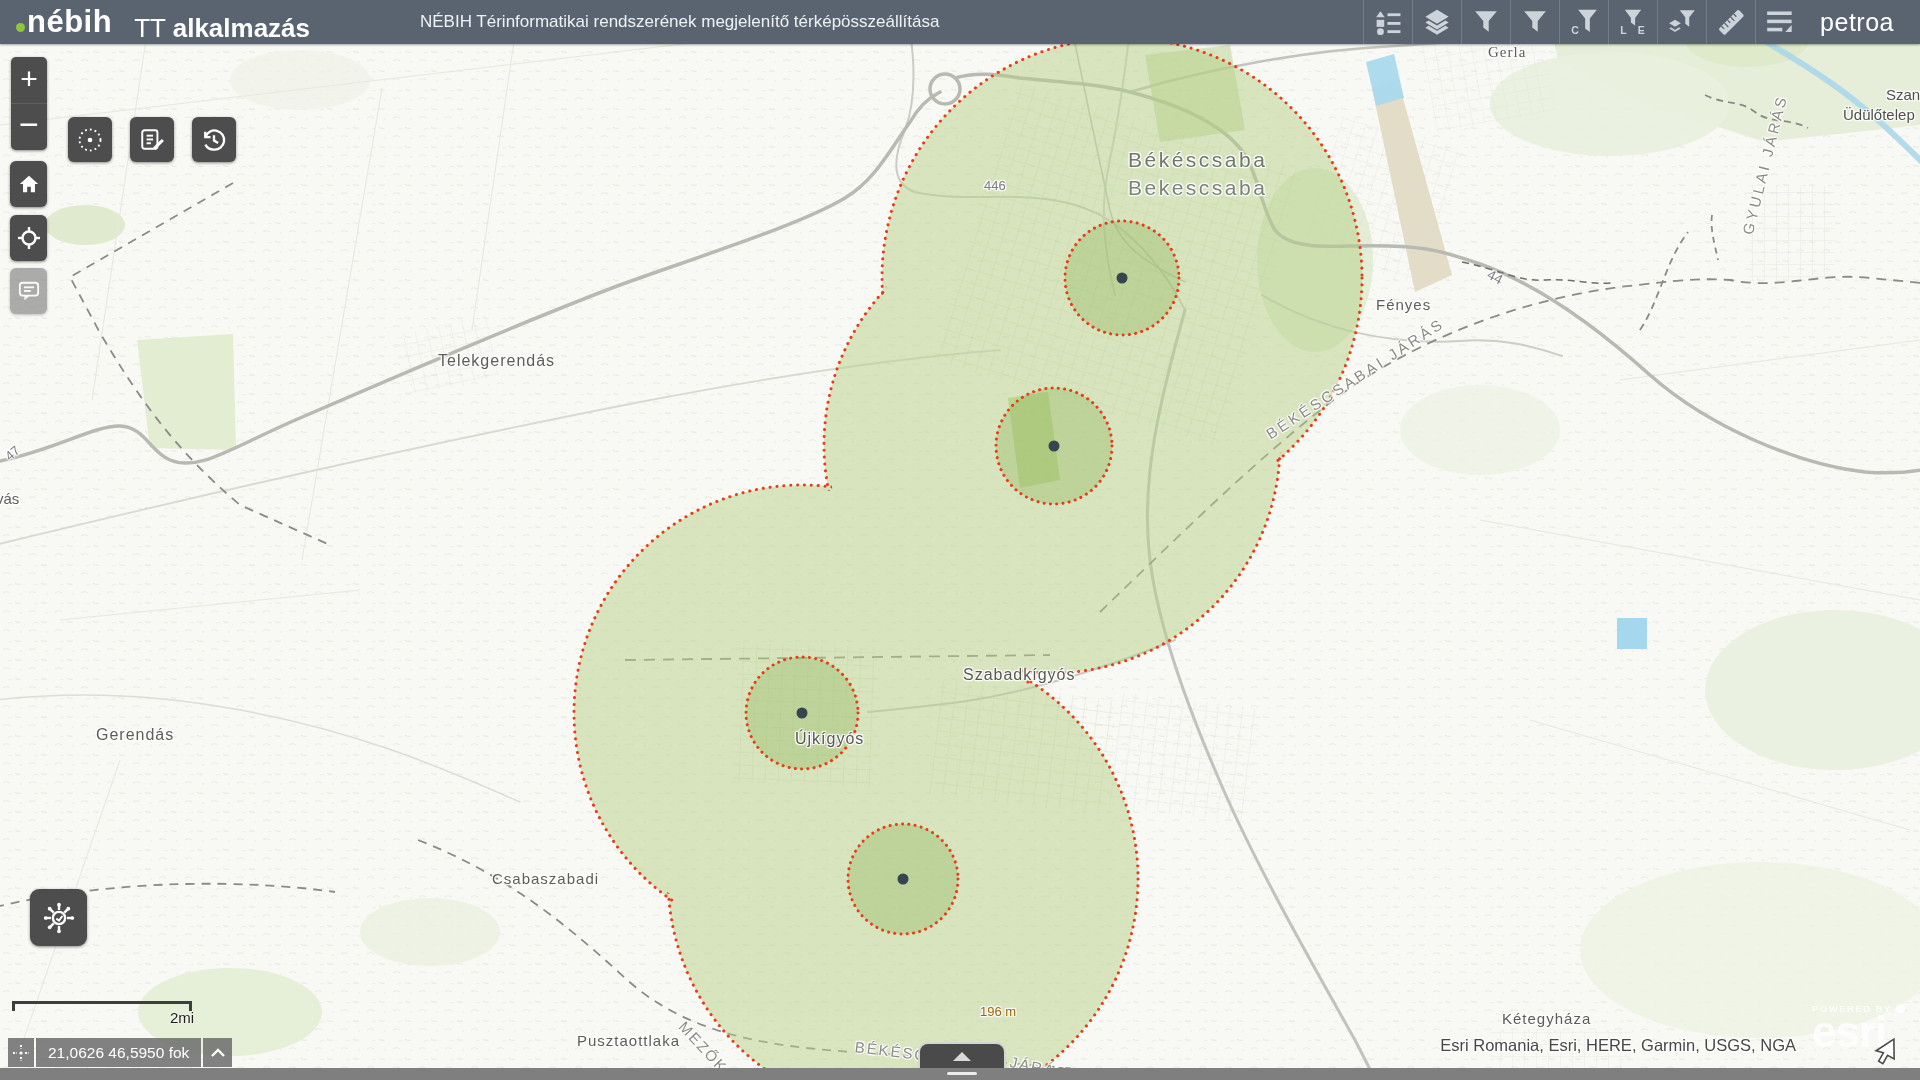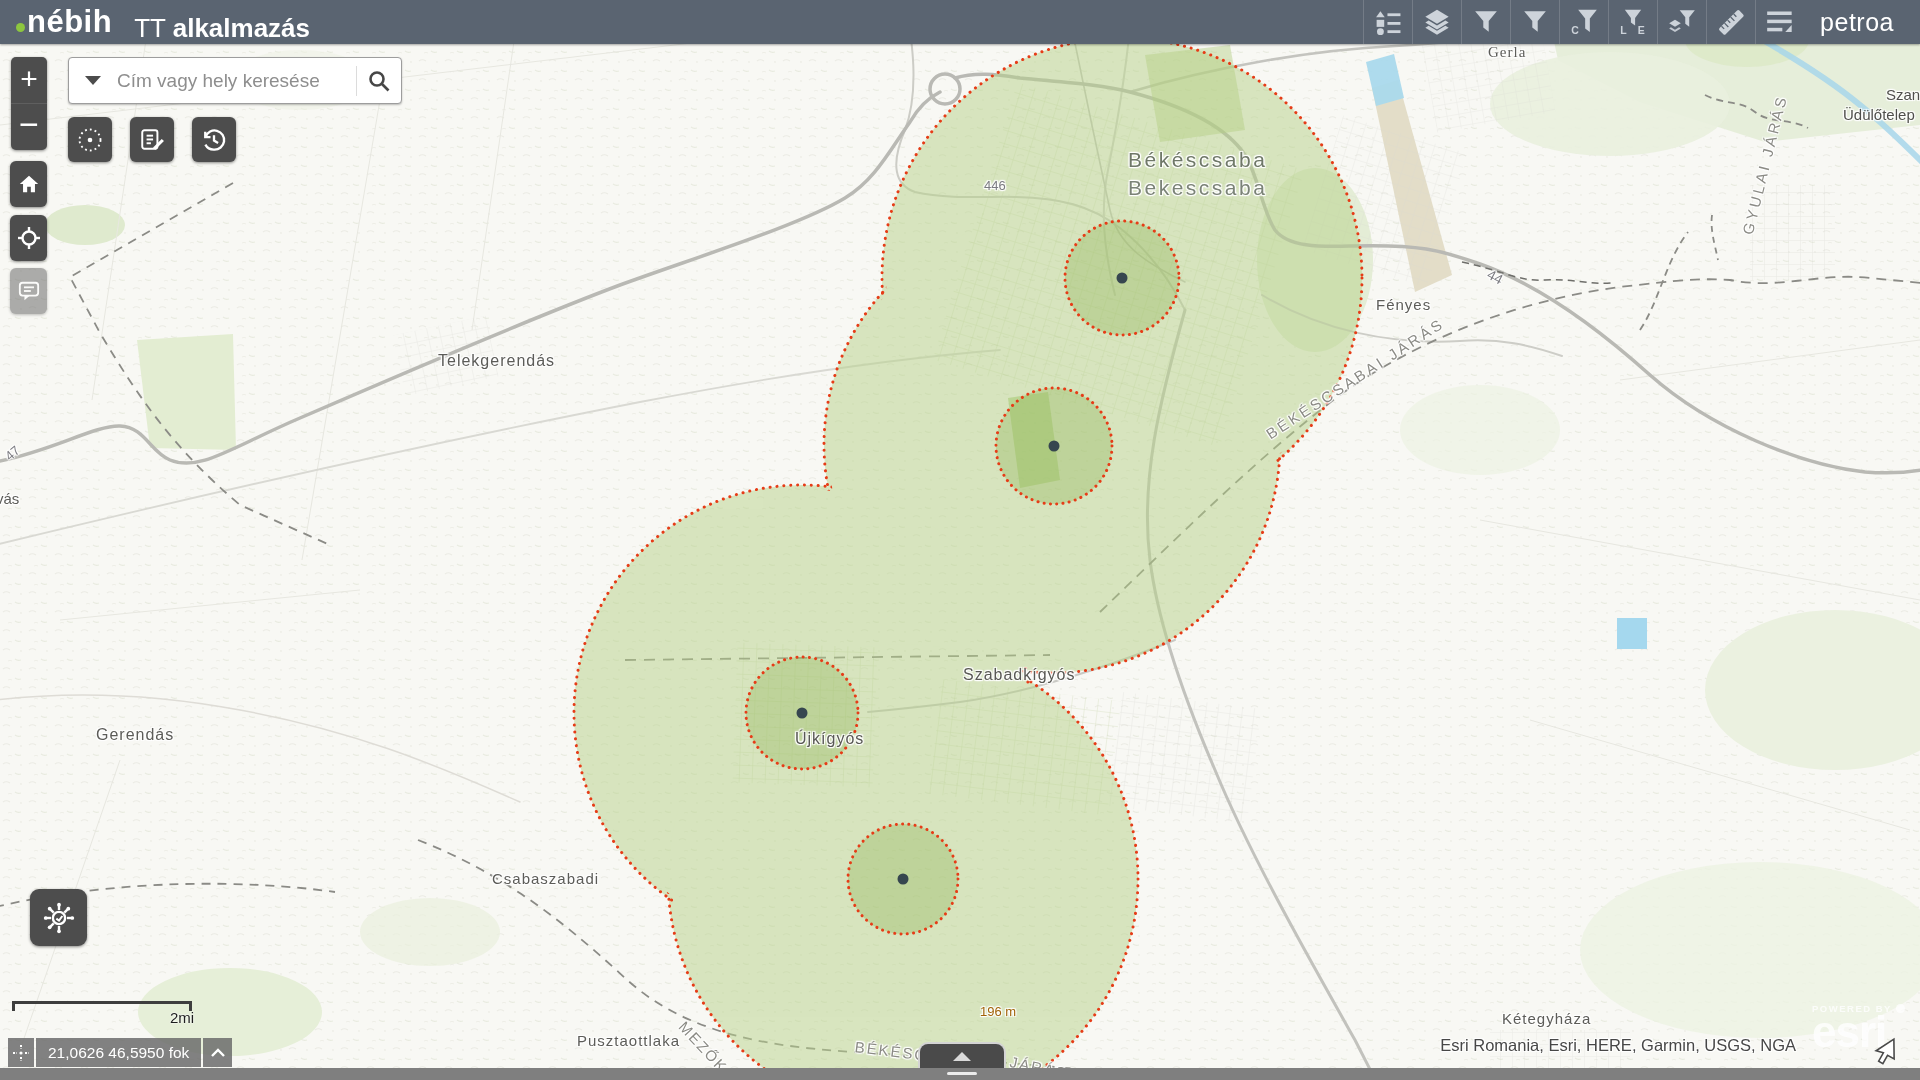--- a/index.html
+++ b/index.html
@@ -241,20 +241,21 @@
       <div class="map-label" style="left: 1492px; top: 266px; font-size: 14px; color: rgb(123, 123, 128); transform: rotate(28deg);">44</div>
       <div class="map-label" style="left: 2px; top: 452px; font-size: 13px; color: rgb(123, 123, 128); transform: rotate(-40deg);">47</div>
     </div>
 
   <div id="hdr">
     <div class="logo">
       <span class="logo-dot"></span>
       <span class="logo-txt">nébih</span>
     </div>
     <div class="app-title"><span>TT </span><b>alkalmazás</b></div>
+    <div class="subtitle">NÉBIH Térinformatikai rendszerének megjelenítő térképösszeállítása</div>
 
     <div class="hdr-right">
       <div class="hicon">
         <svg width="26" height="26" viewBox="0 0 24 24" fill="#cdd3da">
             <path d="M5,2 L9,7.5 L1,7.5 Z"></path>
             <rect x="1.5" y="10" width="7" height="6.5"></rect>
             <circle cx="5" cy="21" r="3.2"></circle>
             <rect x="11.5" y="4" width="12" height="2.6"></rect>
             <rect x="11.5" y="12" width="12" height="2.6"></rect>
             <rect x="11.5" y="19.6" width="12" height="2.6"></rect>
@@ -345,33 +346,20 @@
   </div>
   <div class="dbtn" style="left:10px;top:268px;width:37px;height:46px;opacity:.55;background:#6d6d6d;">
     <svg width="22" height="22" viewBox="0 0 24 24" fill="none" stroke="#fff" stroke-width="2">
         <rect x="2" y="3" width="20" height="14" rx="3"></rect>
         <path d="M7,17 L7,22 L13,17" fill="#fff" stroke="none"></path>
         <line x1="6.5" y1="8" x2="17.5" y2="8"></line>
         <line x1="6.5" y1="12" x2="14" y2="12"></line>
       </svg>
   </div>
 
-  <div id="search">
-    <div id="dd">
-        <span class="caret"></span>
-      </div>
-    <input id="searchinput" type="text" placeholder="Cím vagy hely keresése" style="">
-    <div class="sdiv"></div>
-    <div id="sbtn">
-      <svg width="24" height="24" viewBox="0 0 24 24" fill="none" stroke="#474747" stroke-width="2.6">
-          <circle cx="10" cy="10" r="6.5"></circle>
-          <line x1="15" y1="15" x2="21.5" y2="21.5"></line>
-        </svg>
-    </div>
-  </div>
 
   <div class="dbtn" style="left:68px;top:117px;width:44px;height:45px;">
     <svg width="28" height="28" viewBox="0 0 24 24" fill="none" stroke="#fff">
         <circle cx="12" cy="12" r="9" stroke-width="1.6" stroke-dasharray="1.6 2.6"></circle>
         <circle cx="12" cy="12" r="2" fill="#fff" stroke="none"></circle>
       </svg>
   </div>
   <div class="dbtn" style="left:130px;top:117px;width:44px;height:45px;">
     <svg width="26" height="26" viewBox="0 0 24 24" fill="none" stroke="#fff" stroke-width="1.8">
         <rect x="3" y="3" width="14" height="17" rx="2"></rect>

